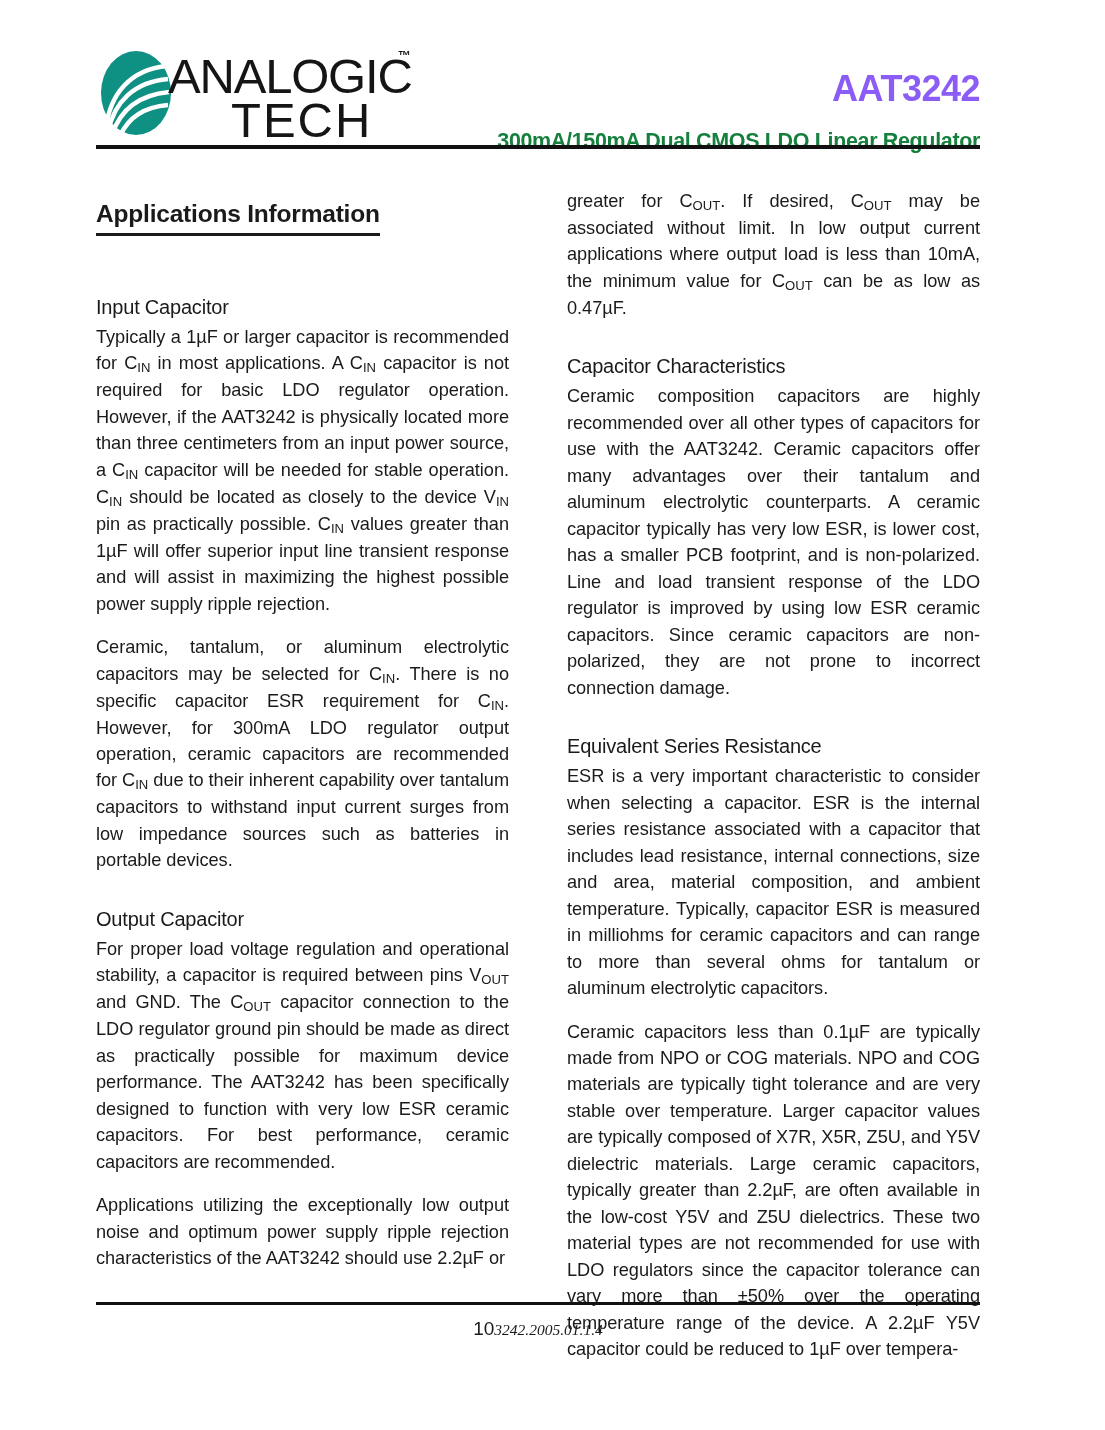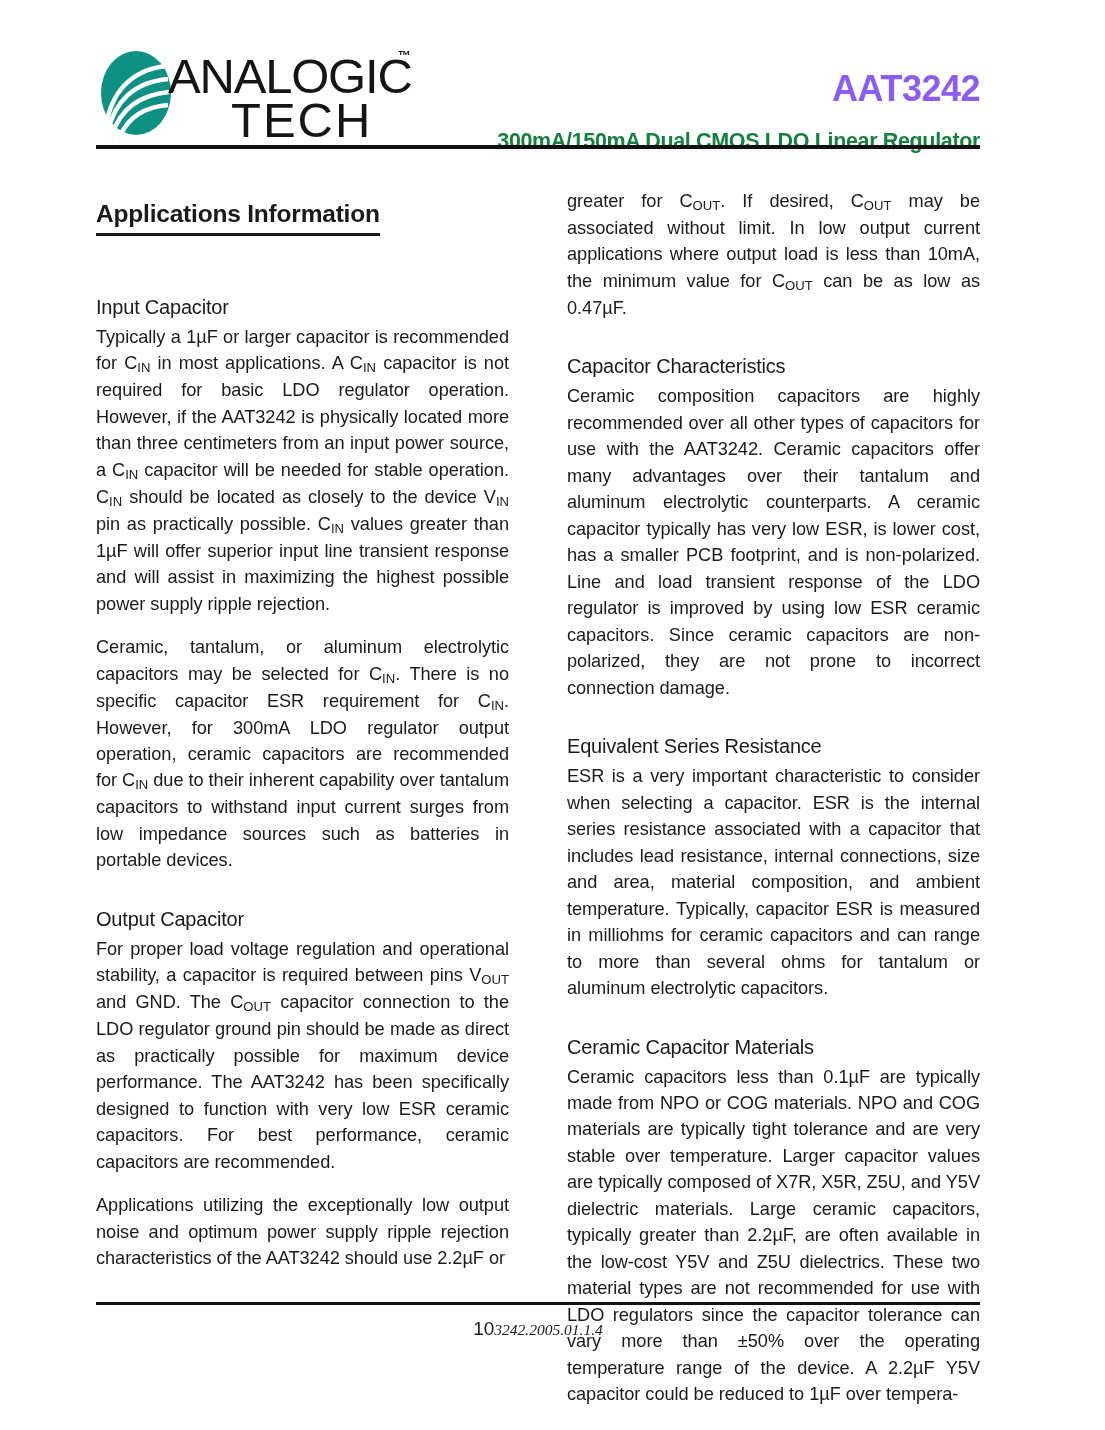--- a/index.html
+++ b/index.html
@@ -242,21 +242,20 @@
     <div class="col">
 
       <p class="body"><span>greater for C</span><sub>OUT</sub><span>. If desired, C</span><sub>OUT</sub><span> may be associated without limit.   In low output current applications where output load is less than 10mA, the minimum value for C</span><sub>OUT</sub><span> can be as low as 0.47µF.</span></p>
 
       <h2 class="sub-title">Capacitor Characteristics</h2>
       <p class="body">Ceramic composition capacitors are highly recommended over all other types of capacitors for use with the AAT3242. Ceramic capacitors offer many advantages over their tantalum and aluminum electrolytic counterparts. A ceramic capacitor typically has very low ESR, is lower cost, has a smaller PCB footprint, and is non-polarized. Line and load transient response of the LDO regulator is improved by using low ESR ceramic capacitors.  Since ceramic capacitors are non-polarized, they are not prone to incorrect connection damage.</p>
 
       <h2 class="sub-title">Equivalent Series Resistance</h2>
       <p class="body">ESR is a very important characteristic to consider when selecting a capacitor. ESR is the internal series resistance associated with a capacitor that includes lead resistance, internal connections, size and area, material composition, and ambient temperature. Typically, capacitor ESR is measured in milliohms for ceramic capacitors and can range to more than several ohms for tantalum or aluminum electrolytic capacitors.</p>
 
-      <h2 class="sub-title">Ceramic Capacitor Materials</h2>
       <p class="body">Ceramic capacitors less than 0.1µF are typically made from NPO or COG materials. NPO and COG materials are typically tight tolerance and are very stable over temperature.  Larger capacitor values are typically composed of X7R, X5R, Z5U, and Y5V dielectric materials.  Large ceramic capacitors, typically greater than 2.2µF, are often available in the low-cost Y5V and Z5U dielectrics. These two material types are not recommended for use with LDO regulators since the capacitor tolerance can vary more than ±50% over the operating temperature range of the device. A 2.2µF Y5V capacitor could be reduced to 1µF over tempera-</p>
     </div>
   </div>
 
   <div class="footer-rule"></div>
   <div class="footer">
     <span class="page-num">10</span>
     <span class="doc-code">3242.2005.01.1.4</span>
   </div>
 

